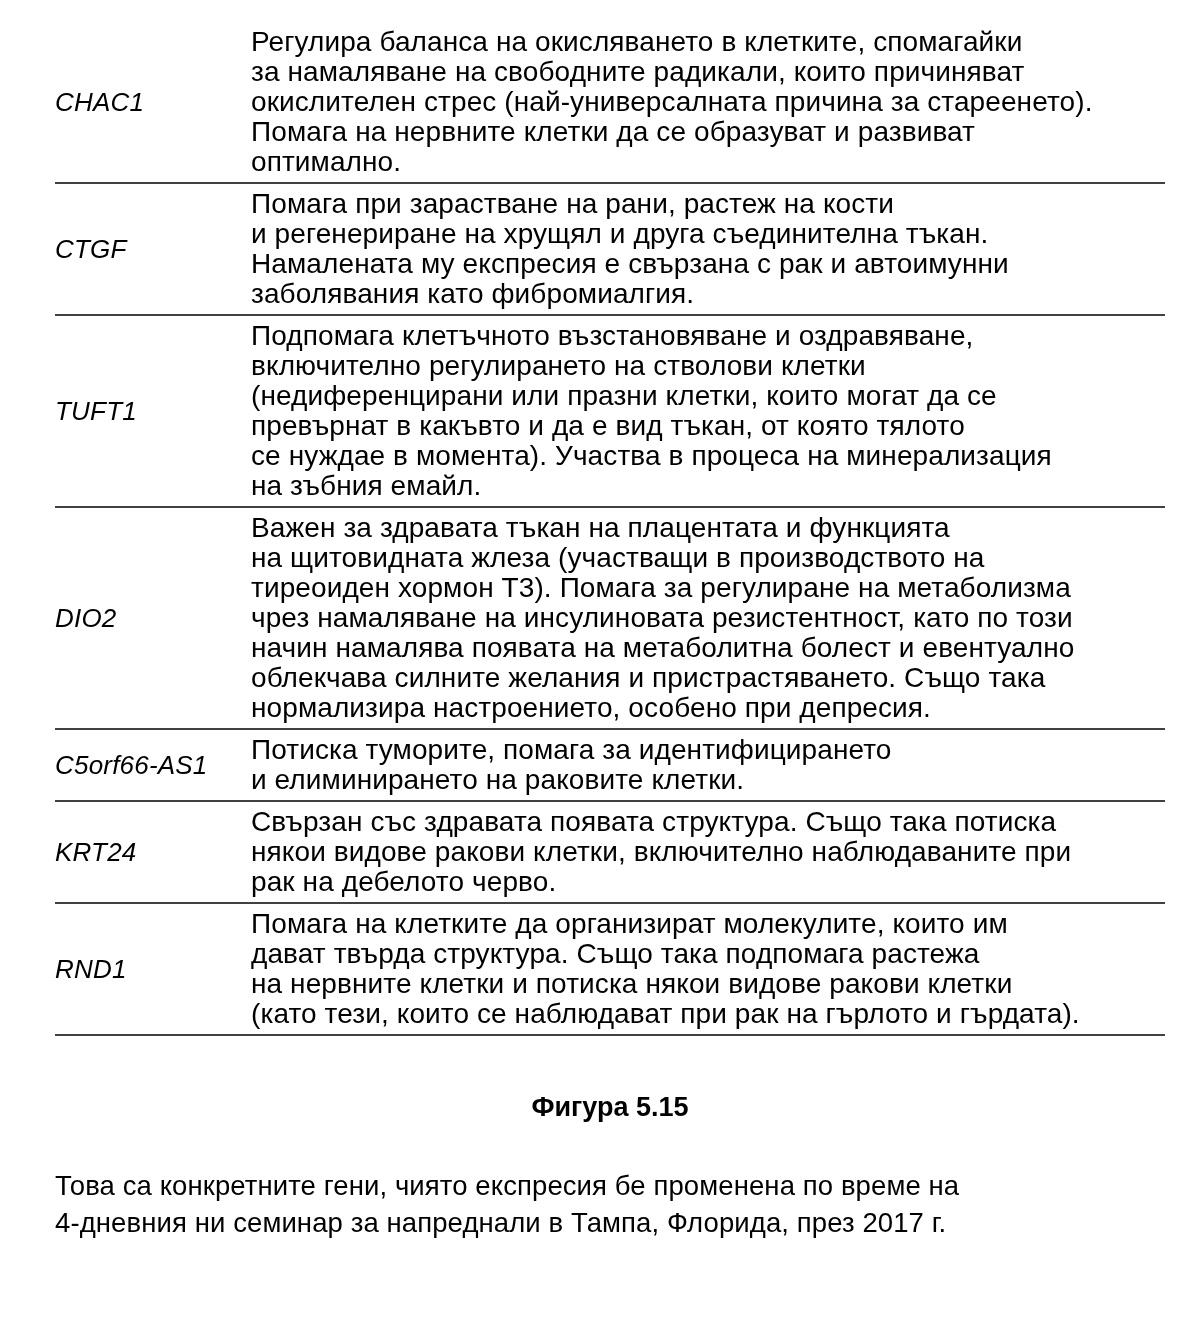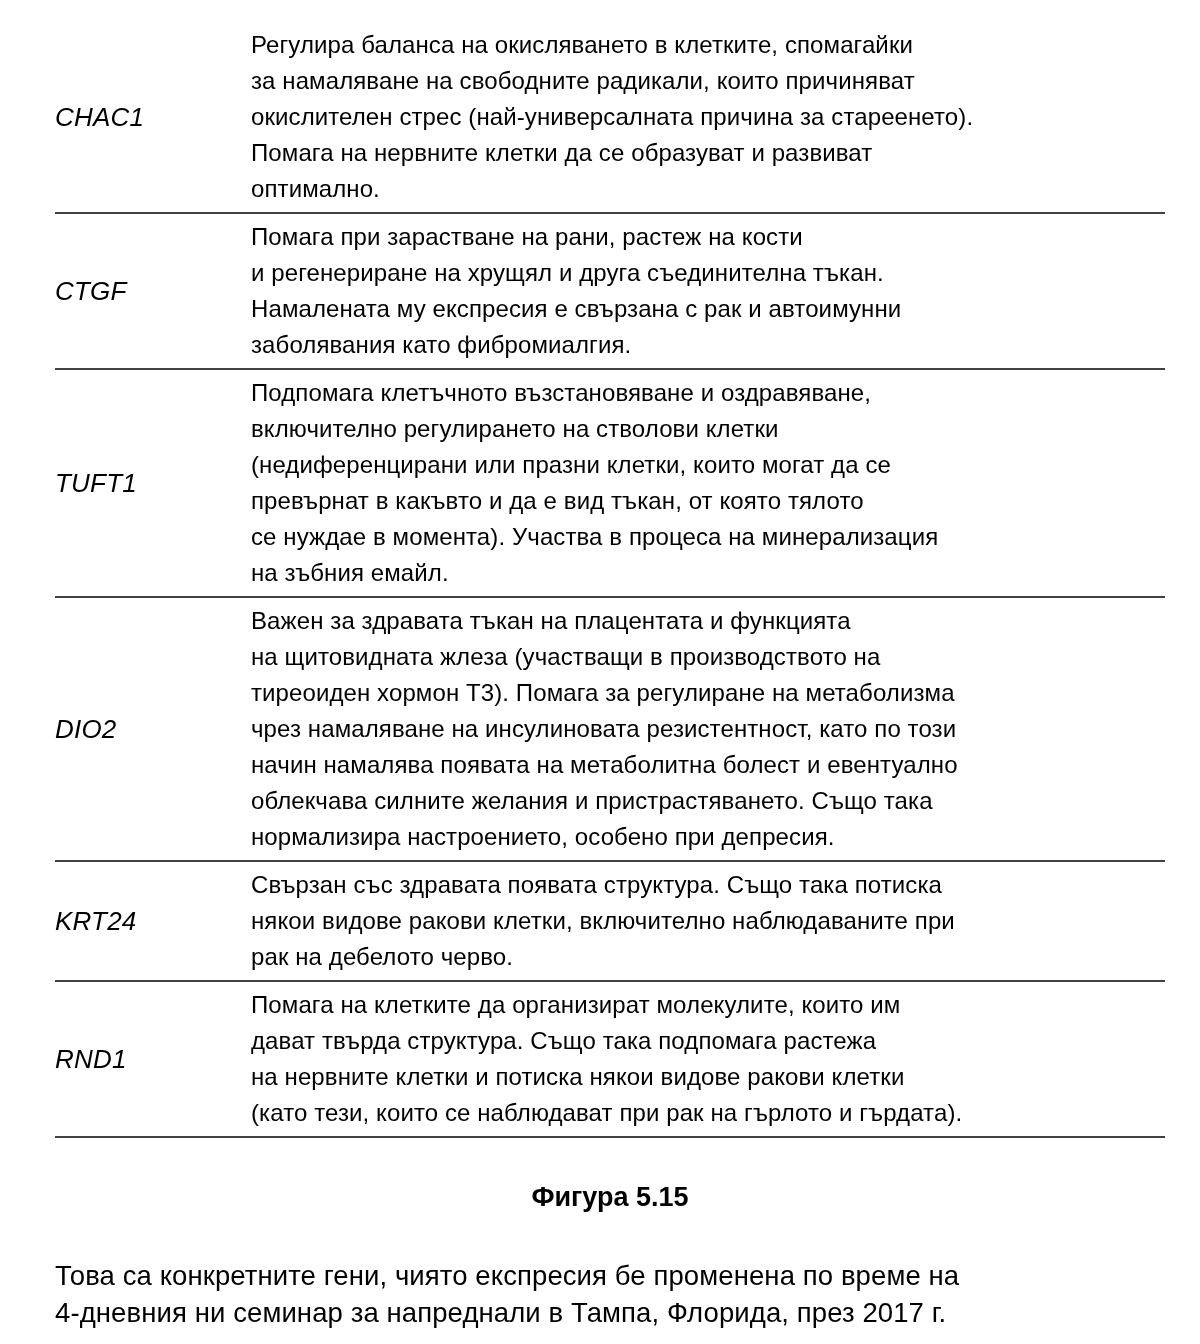--- a/index.html
+++ b/index.html
@@ -27,29 +27,29 @@
     vertical-align: middle;
   }
   td.gene {
     width: 196px;
     font-size: 26px;
     letter-spacing: 0.2px;
     padding: 0;
     font-style: italic;
   }
   td.desc {
-    font-size: 24px;
-    line-height: 36px;
+    font-size: 28px;
+    line-height: 30px;
     padding: 5px 0;
     white-space: pre-line;
     letter-spacing: 0.1px;
   }
   .caption {
     width: 1110px;
-    margin-top: 44px;
+    margin-top: 56px;
     text-align: center;
     font-weight: bold;
     font-size: 27px;
   }
   .note {
     margin-top: 44px;
     font-size: 27.5px;
     line-height: 37px;
     white-space: pre-line;
     letter-spacing: 0.1px;
@@ -89,20 +89,25 @@
           <td class="gene">DIO2</td>
           <td class="desc">Важен за здравата тъкан на плацентата и функцията
 на щитовидната жлеза (участващи в производството на
 тиреоиден хормон Т3). Помага за регулиране на метаболизма
 чрез намаляване на инсулиновата резистентност, като по този
 начин намалява появата на метаболитна болест и евентуално
 облекчава силните желания и пристрастяването. Също така
 нормализира настроението, особено при депресия.</td>
         </tr>
         <tr>
+          <td class="gene">C5orf66-AS1</td>
+          <td class="desc">Потиска туморите, помага за идентифицирането
+и елиминирането на раковите клетки.</td>
+        </tr>
+        <tr>
           <td class="gene">KRT24</td>
           <td class="desc">Свързан със здравата появата структура. Също така потиска
 някои видове ракови клетки, включително наблюдаваните при
 рак на дебелото черво.</td>
         </tr>
         <tr>
           <td class="gene">RND1</td>
           <td class="desc">Помага на клетките да организират молекулите, които им
 дават твърда структура. Също така подпомага растежа
 на нервните клетки и потиска някои видове ракови клетки

